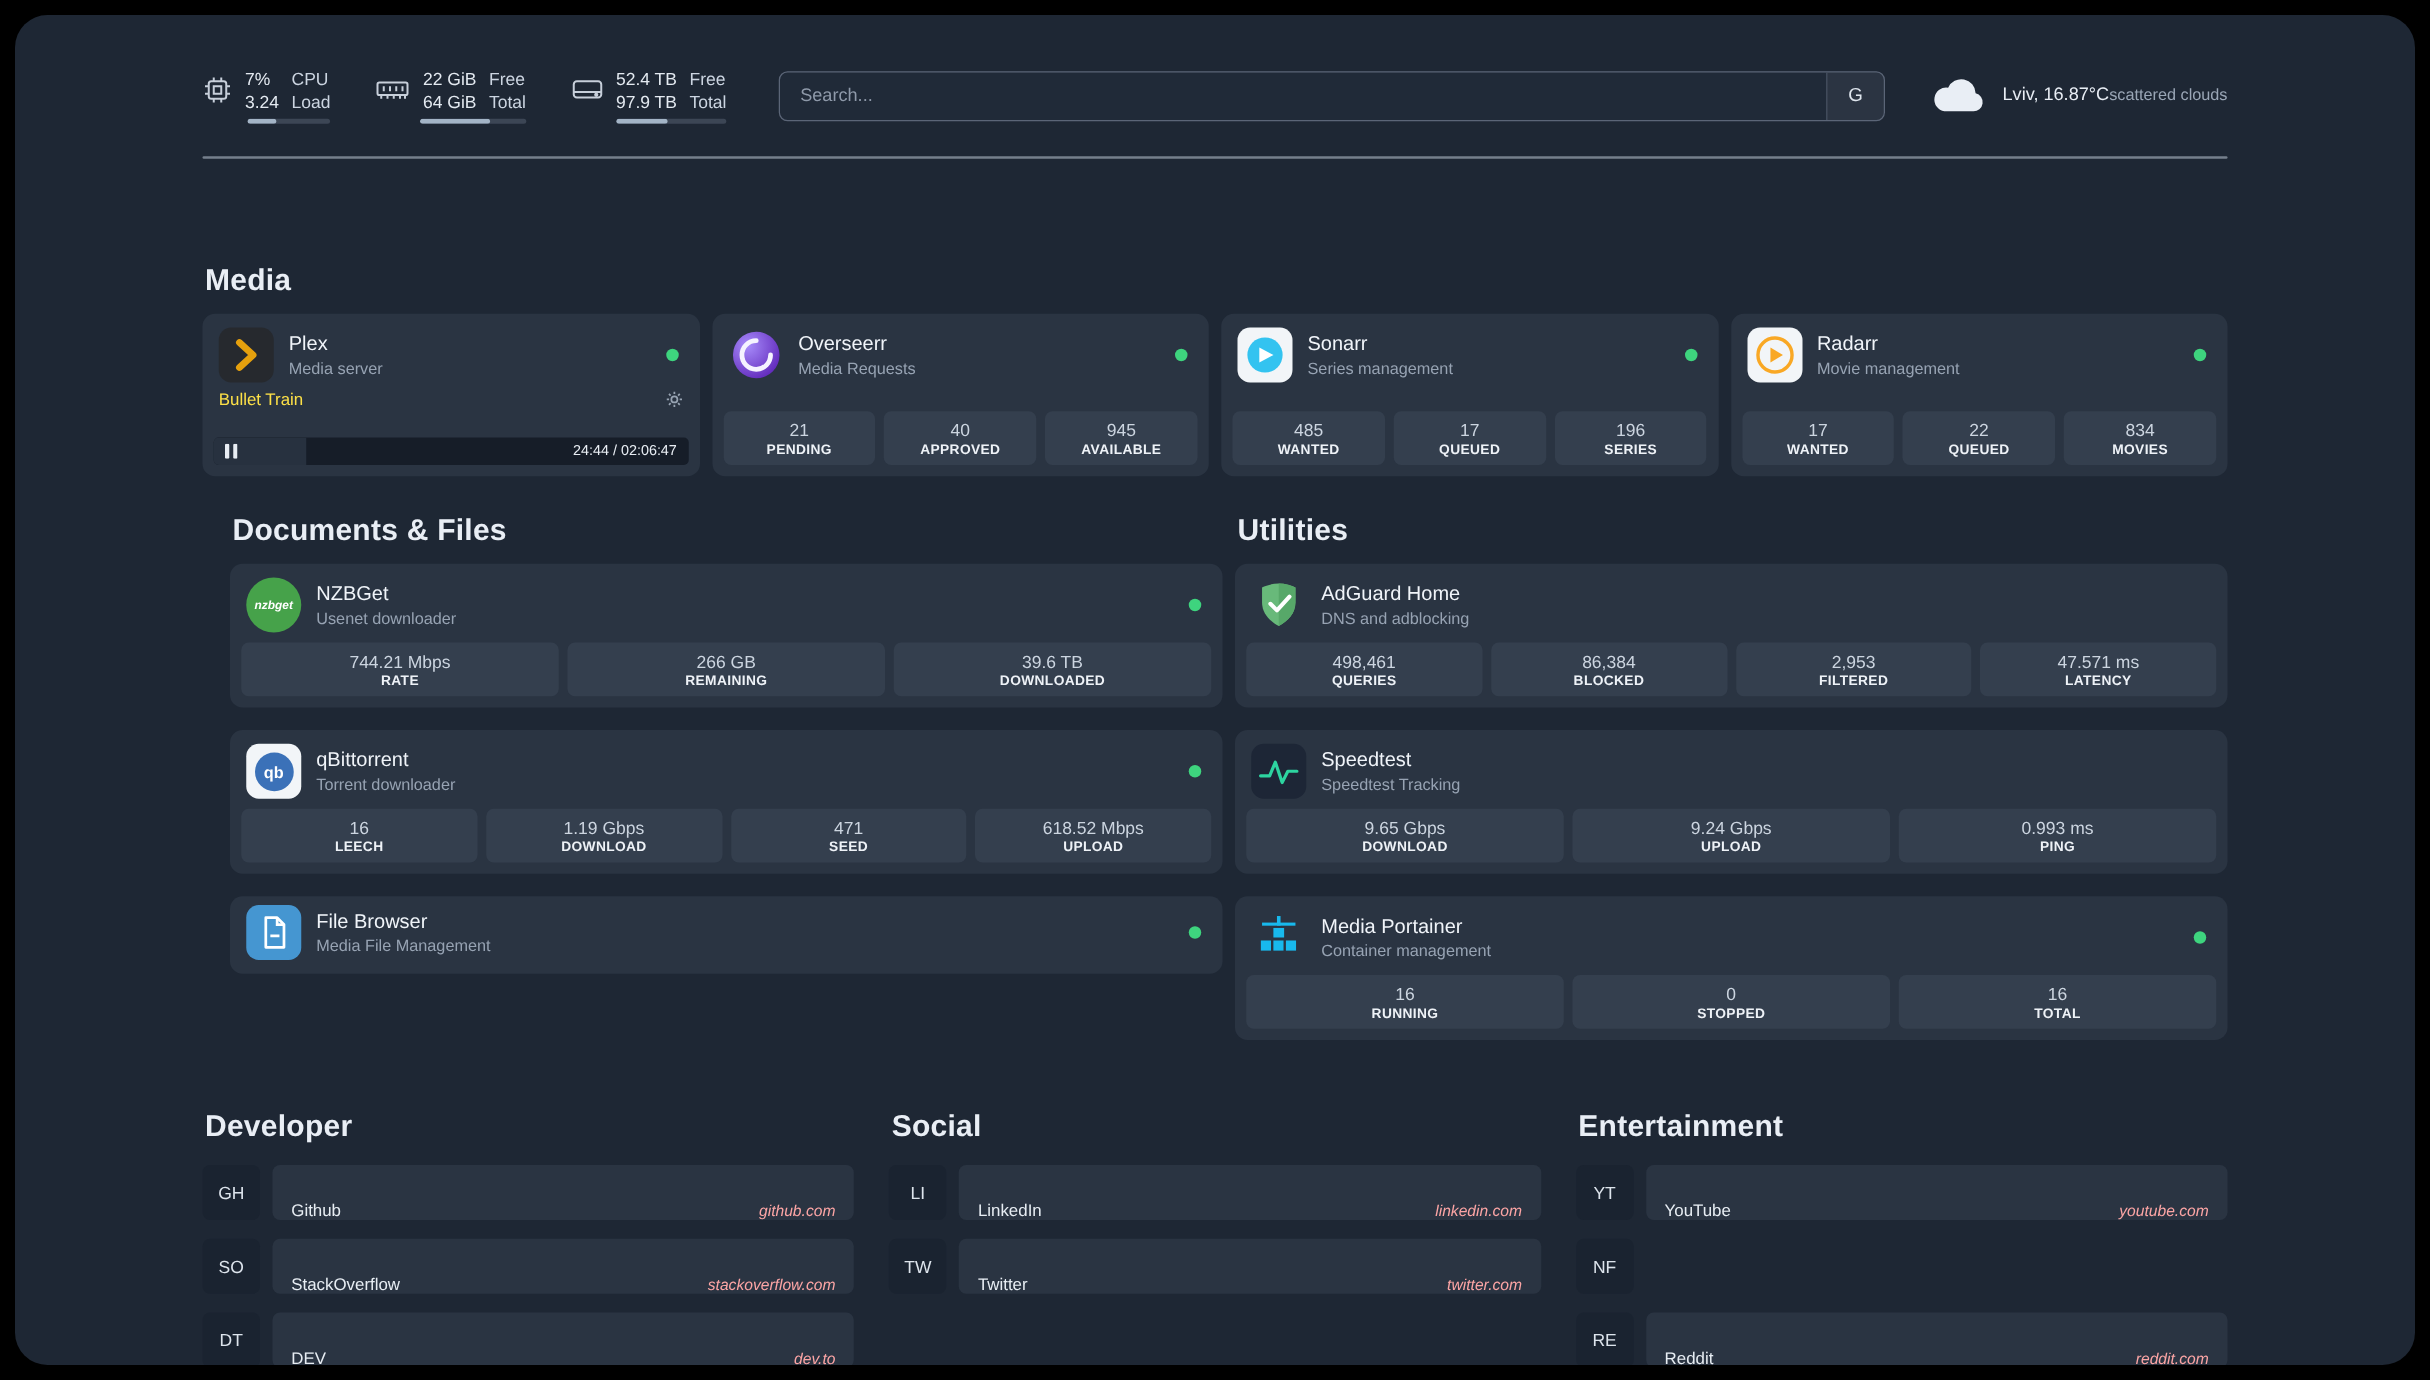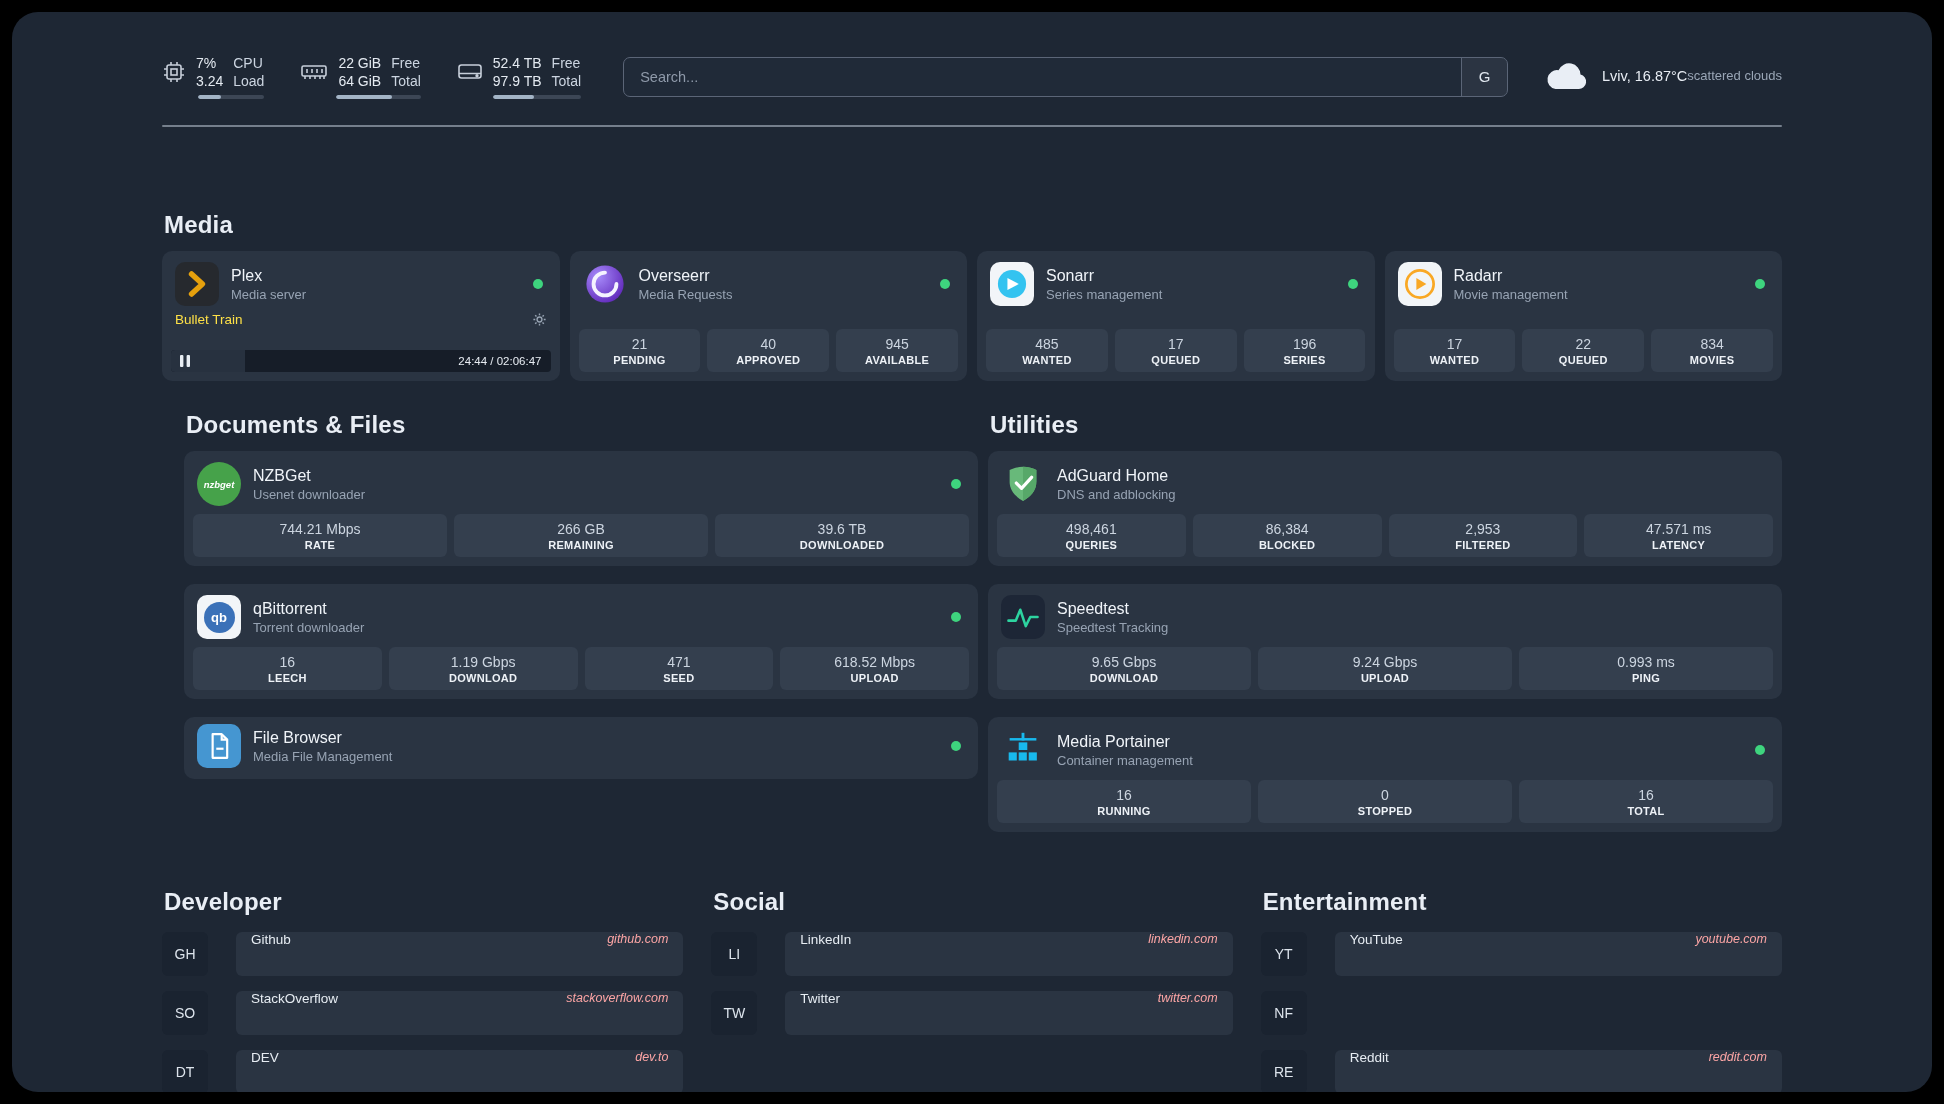--- a/index.html
+++ b/index.html
@@ -76,21 +76,21 @@
   .twocol { display: grid; grid-template-columns: 1fr 1fr; gap: 10px; margin-top: 30px; align-items: start; margin-left: 22px; }
   .col-cards { display: flex; flex-direction: column; gap: 18px; }
   .twocol .card.with-stats { height: 115px; justify-content: space-between; }
   .twocol .card.head-only { height: 62px; justify-content: flex-end; }
 
   
   .bookmarks { display: grid; grid-template-columns: 1fr 1fr 1fr; gap: 28px; margin-top: 56px; }
   .bm-col .section-title { margin-bottom: 16px; }
   .bm-row { display: flex; gap: 10px; height: 44px; margin-bottom: 15px; cursor: pointer; }
   .bm-abbr { width: 46px; background: #1a2330; border-radius: 6px; display: flex; align-items: center; justify-content: center; font-size: 14px; color: #dde4ec; flex: none; }
-  .bm-bar { flex: 1; background: #2a3442; border-radius: 6px; display: flex; align-items: flex-start; justify-content: space-between; padding: 0 15px; margin-left: 18px; }
+  .bm-bar { flex: 1; background: #2a3442; border-radius: 6px; display: flex; align-items: flex-end; justify-content: space-between; padding: 0 15px; }
   .bm-name { font-size: 13.5px; color: #e7edf3; }
   .bm-domain { font-size: 12.5px; color: #fca5a5; font-style: italic; }
 
   
   .plex-bg { background: #26292e; }
   .white-bg { background: #f2f5f8; }
   .nzb-bg { background: #46a24a; border-radius: 50%; color: #fff; font-size: 9.5px; font-weight: 700; font-style: italic; }
   .fb-bg { background: #4596d1; }
   .st-bg { background: #1d2636; }
   .qb-circle { width: 31px; height: 31px; border-radius: 50%; background: #3b71b8; color: #fff; font-weight: 700; font-size: 13px; display: flex; align-items: center; justify-content: center; }

